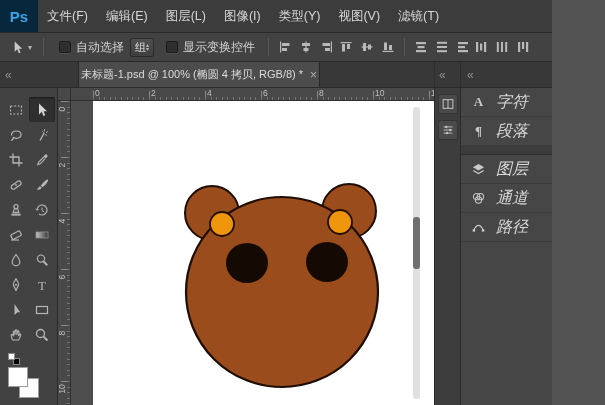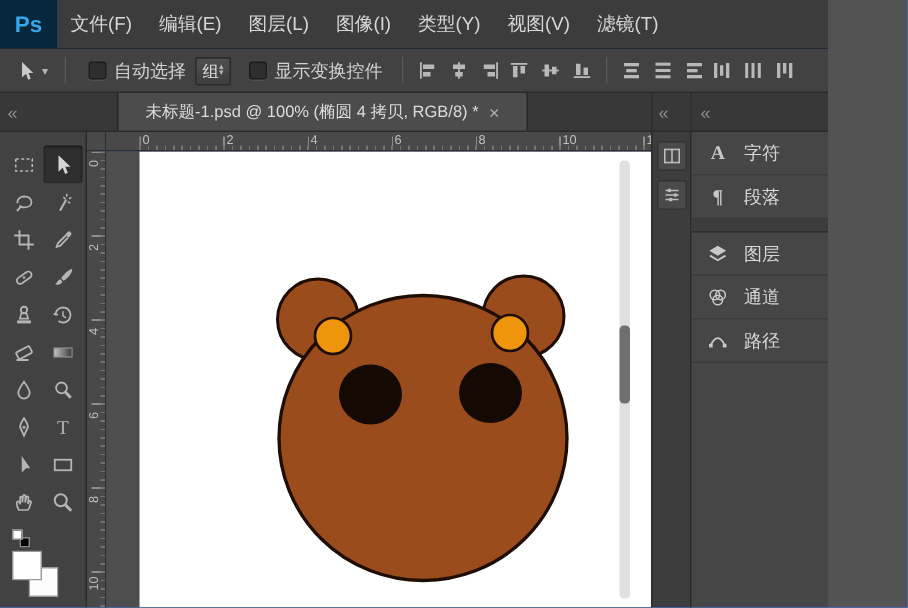--- a/index.html
+++ b/index.html
@@ -1,18 +1,18 @@
 <!DOCTYPE html>
 <html><head>
 <meta charset="utf-8">
 <style>
   * { margin:0; padding:0; box-sizing:border-box; }
   html,body { width:605px; height:405px; overflow:hidden; }
   body { font-family:"Liberation Sans", sans-serif; background:#535353; color:#cfcfcf; }
-  .app { position:relative; width:552px; height:405px; background:#3b82f6; }
+  .app { position:relative; width:552px; height:405px; background:#7dd3fc; }
 
   
   .menubar { height:33px; background:#3c3c3c; border-bottom:1px solid #2a2a2a; display:flex; align-items:stretch; }
   .ps-logo { width:38px; background:#06273c; color:#37a7e8; font-weight:bold; font-size:15px;
              display:flex; align-items:center; justify-content:center; }
   .menu-item { padding:0 9px; display:flex; align-items:center; font-size:12.5px; color:#d8d8d8; cursor:default; }
 
   
   .options-bar { height:29px; background:#424242; border-bottom:1px solid #2a2a2a;
                  display:flex; align-items:center; padding:0 8px 0 6px; }
@@ -30,21 +30,21 @@
   .align-btn { width:18px; height:18px; display:flex; align-items:center; justify-content:center; border-radius:2px; }
   .push-right { margin-left:auto; margin-right:12px; }
 
   
   .tab-row { height:26px; background:#383838; border-bottom:1px solid #2a2a2a; display:flex; align-items:stretch; }
   .tab-row .seg-left { width:58px; display:flex; align-items:center; padding-left:5px; }
   .tab-row .seg-doc { flex:1; display:flex; align-items:stretch; }
   .tab-row .seg-strip { width:26px; display:flex; align-items:center; padding-left:4px; border-left:1px solid #2e2e2e; }
   .tab-row .seg-panels { width:92px; display:flex; align-items:center; padding-left:6px; border-left:1px solid #2e2e2e; }
   .chev { color:#8f8f8f; font-size:12px; letter-spacing:-1px; cursor:default; }
-  .doc-tab { display:flex; align-items:center; gap:7px; padding:0 18px; margin-left:20px;
+  .doc-tab { display:flex; align-items:center; gap:7px; padding:0 2px; margin-left:20px;
              background:#4c4c4c; color:#dcdcdc; font-size:11px; border-right:1px solid #262626;
              border-left:1px solid #262626; white-space:nowrap; }
   .tab-close { color:#aeaeae; font-size:12px; cursor:default; }
 
   
   .main { display:flex; height:317px; }
 
   
   .toolbar { width:58px; background:#424242; border-right:1px solid #2a2a2a; padding-top:9px; flex:none; }
   .tool-grid { display:grid; grid-template-columns:26px 26px; justify-content:center; }
@@ -89,21 +89,21 @@
   .strip-btn { width:20px; height:20px; background:#4a4a4a; border:1px solid #333; border-radius:2px;
                display:flex; align-items:center; justify-content:center; }
 
   
   .panels { width:92px; background:#464646; border-left:1px solid #2a2a2a; flex:none; }
   .panel-item { height:29px; display:flex; align-items:center; gap:9px; padding-left:9px;
                 border-bottom:1px solid #3b3b3b; cursor:default; }
   .p-icon { width:17px; display:flex; align-items:center; justify-content:center;
             font-size:13px; font-weight:bold; color:#c9c9c9; }
   .p-icon.serif { font-family:"Liberation Serif", serif; }
-  .p-label { font-size:12px; color:#d8d8d8; }
+  .p-label { font-size:16px; color:#d8d8d8;font-style:italic; }
   .panel-gap { height:9px; background:#3c3c3c; border-bottom:1px solid #2e2e2e; }
 </style>
 </head>
 <body>
 
 <div class="app">
 
   <div class="menubar">
     <div class="ps-logo">Ps</div>
     <div class="menu-item">文件(F)</div>

